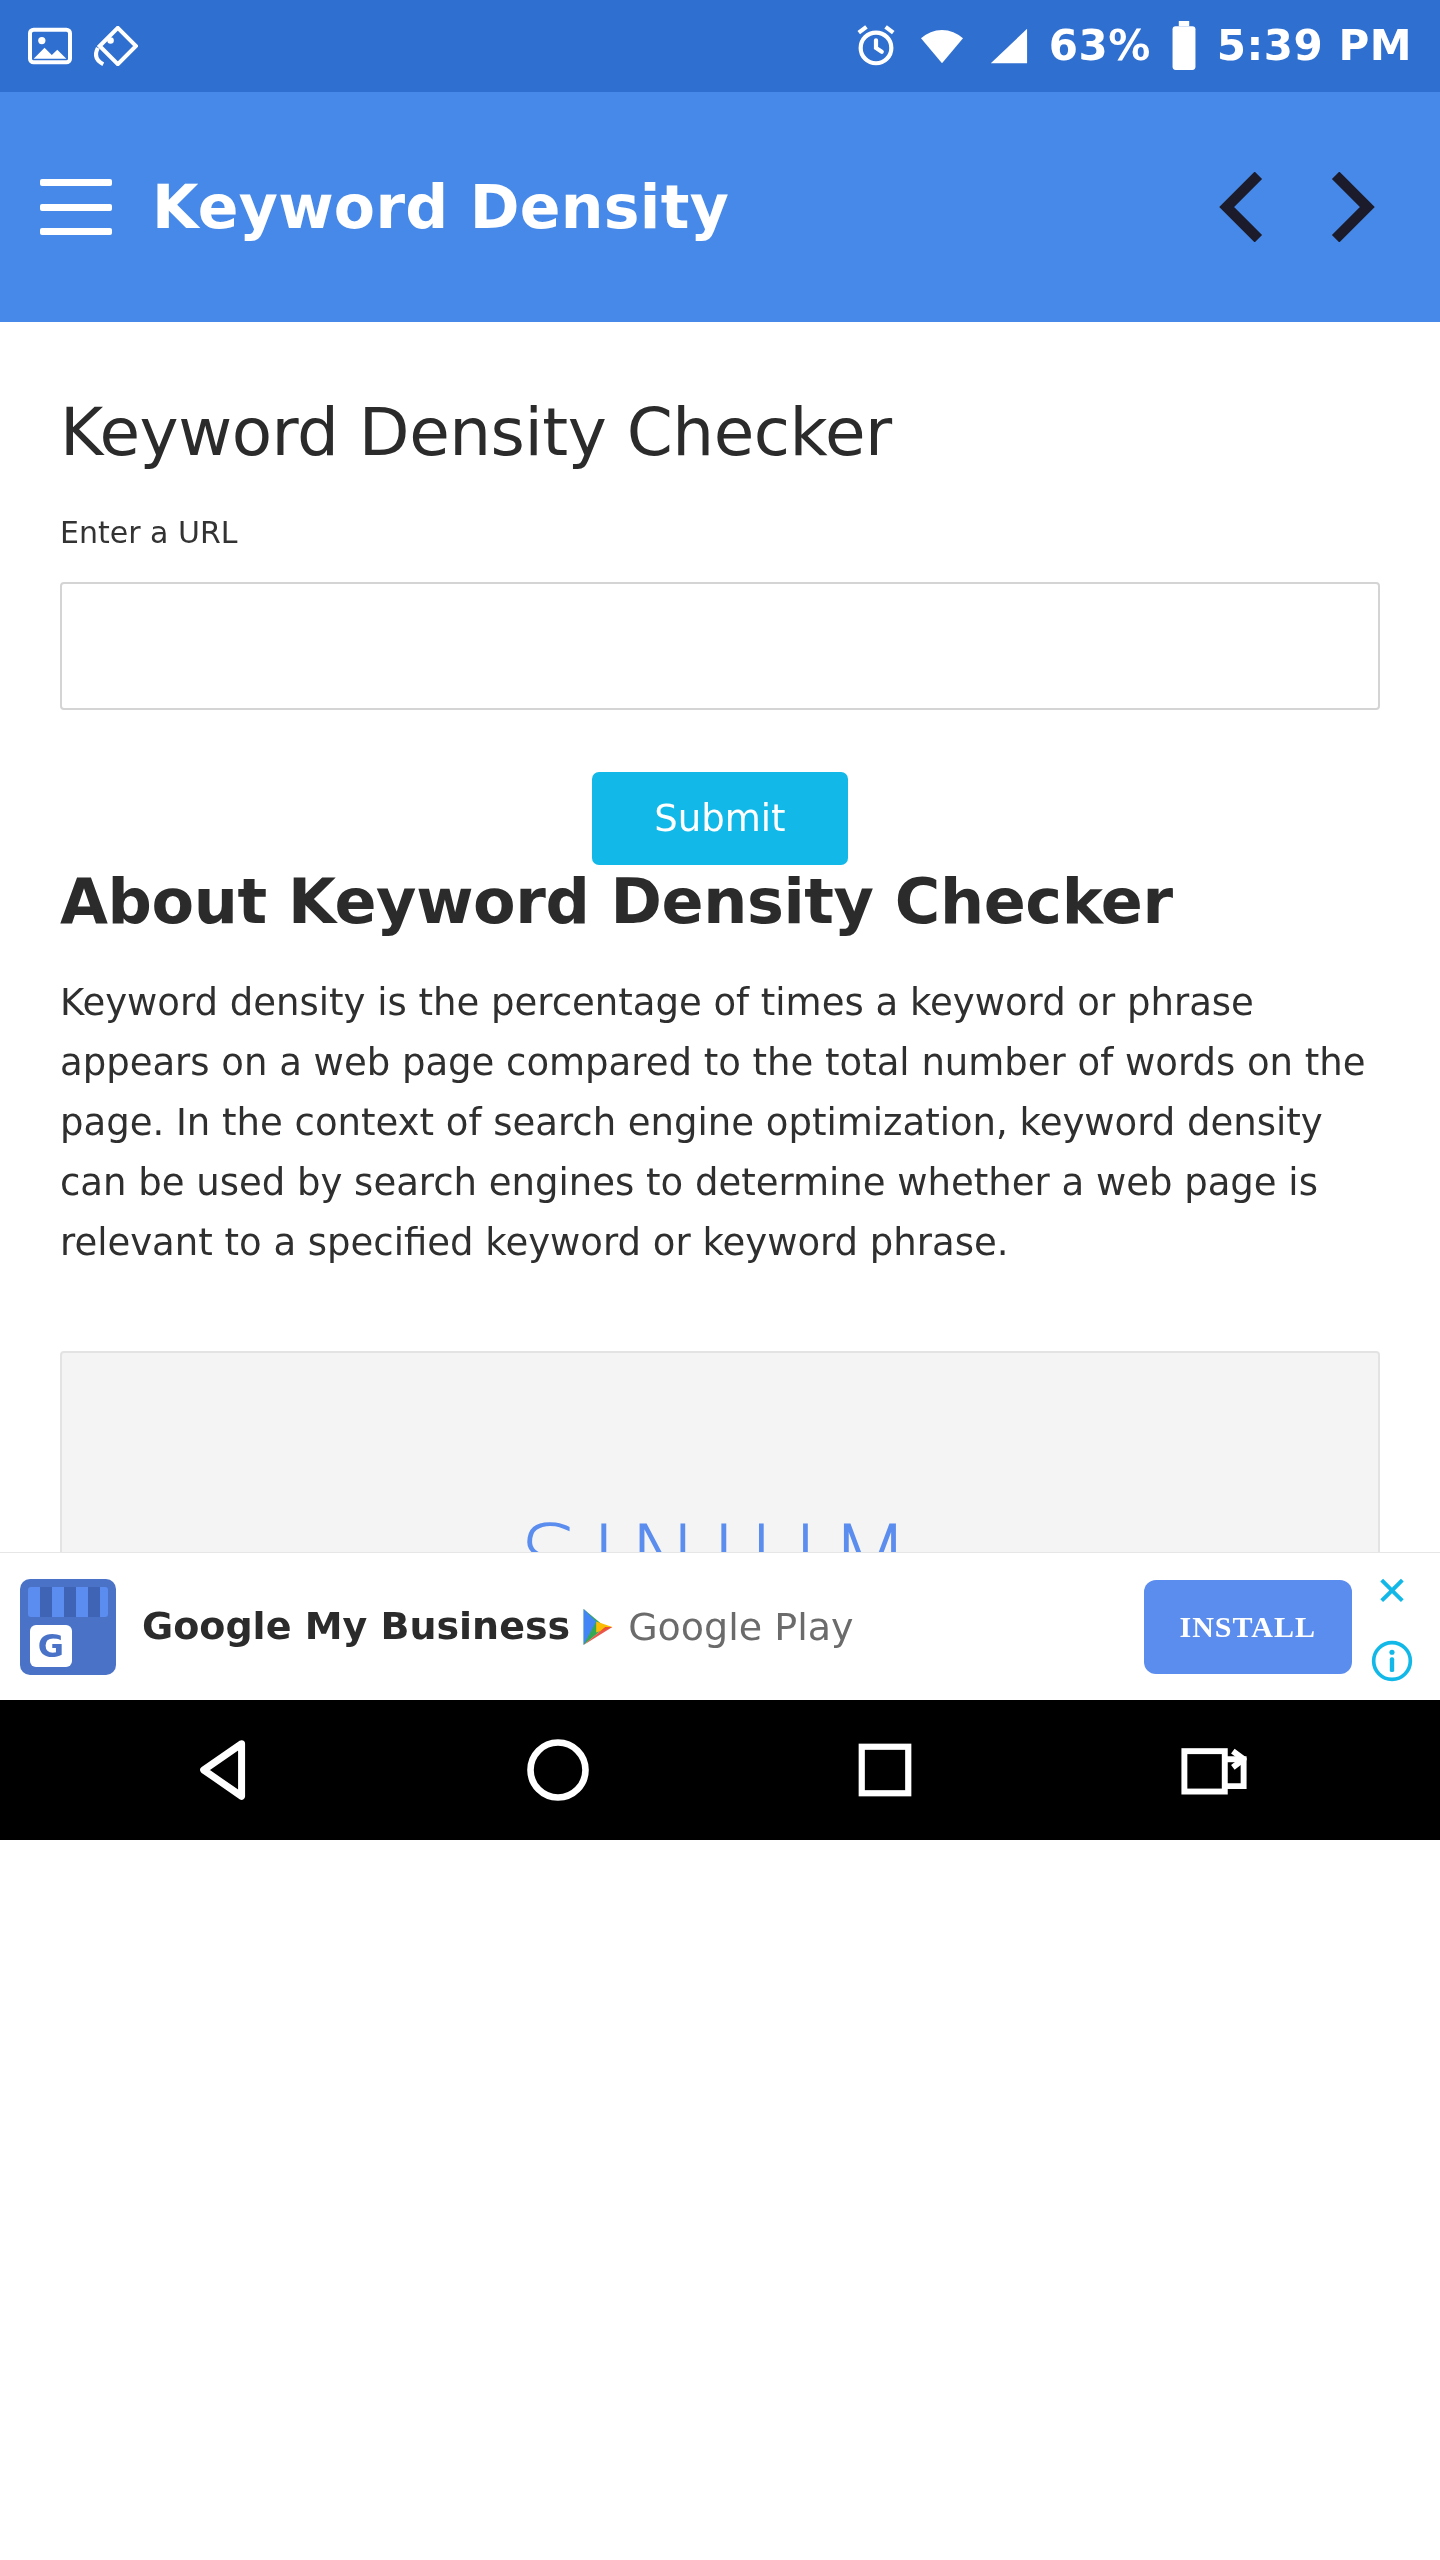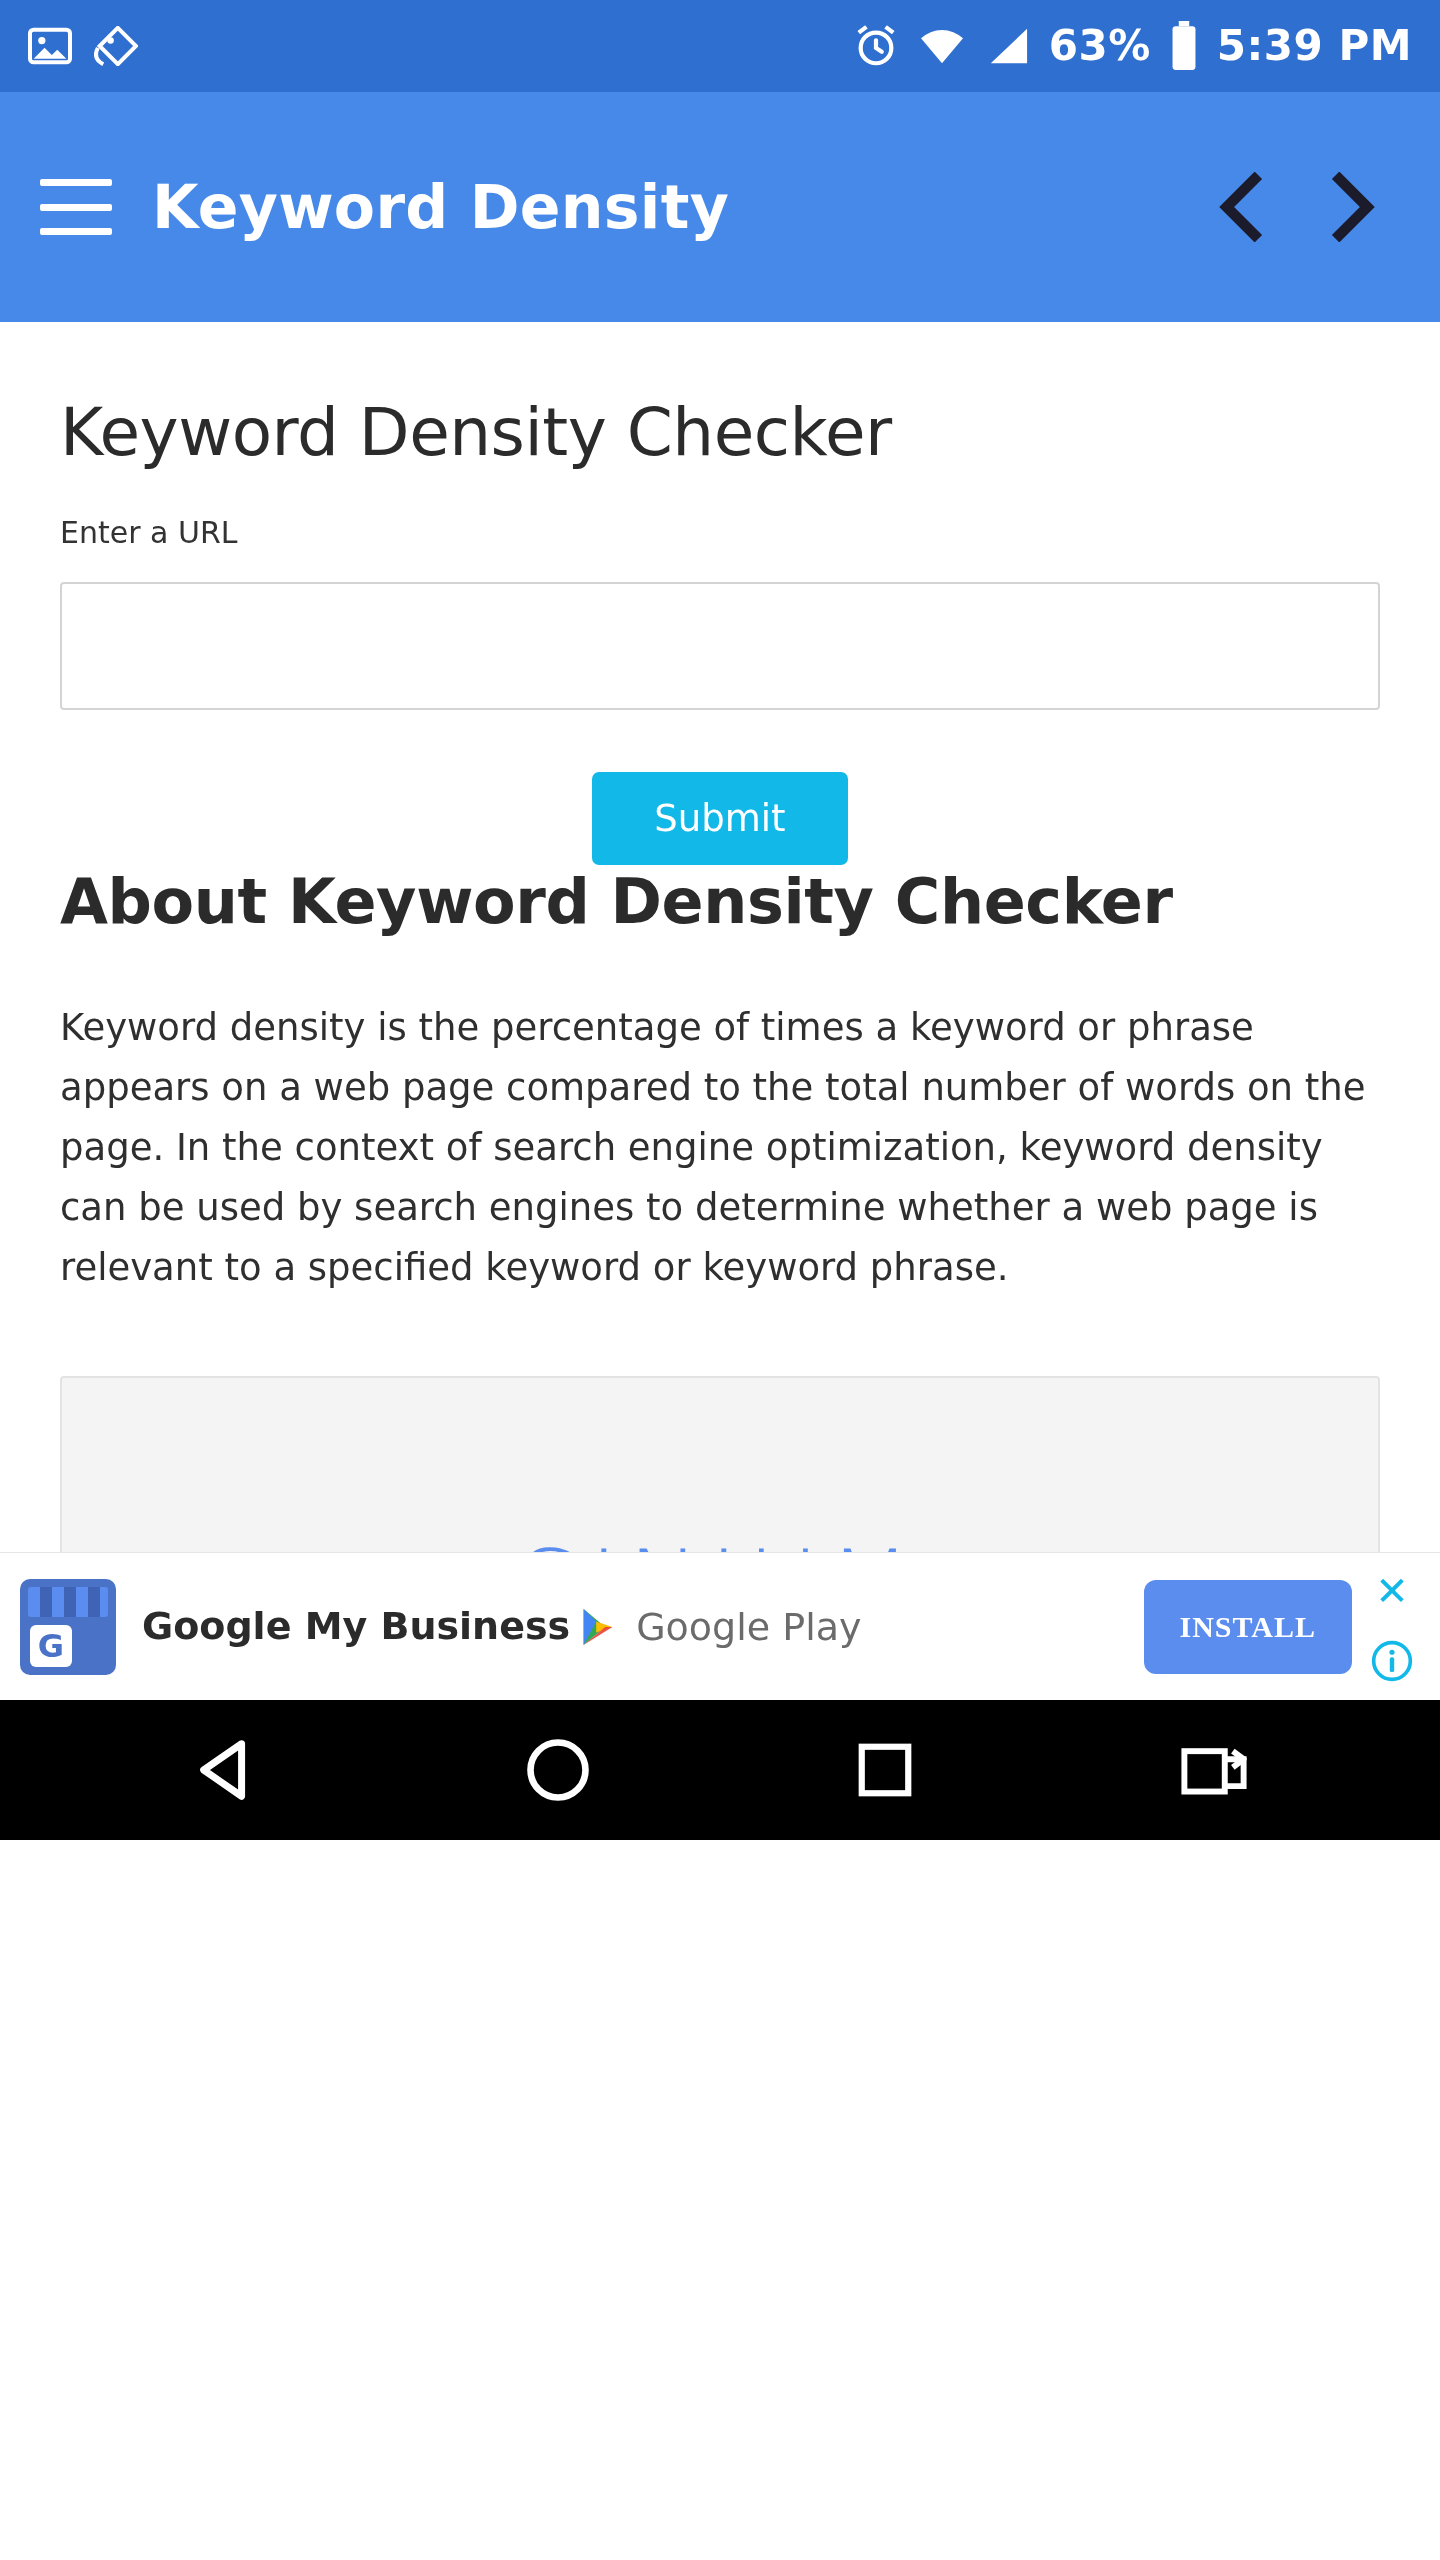--- a/index.html
+++ b/index.html
@@ -138,21 +138,21 @@
   }
   .about-title {
     font-size: 62px;
     color: #2b2b2b;
     letter-spacing: -0.4px;
   }
   .about-body {
     font-size: 37px;
     line-height: 1.62;
     color: #2f2f2f;
-    margin-top: 60px;
+    margin-top: 35px;
   }
   .logo-box {
     margin-top: 78px;
     height: 420px;
     background: #f4f4f4;
     border: 2px solid #e3e3e3;
     border-radius: 4px;
     display: flex;
     align-items: center;
     justify-content: center;
@@ -215,21 +215,21 @@
   }
   .ad-title {
     font-size: 38px;
     color: #2b2b2b;
     font-weight: bold;
     line-height: 1;
   }
   .ad-store {
     display: flex;
     align-items: center;
-    gap: 20px;
+    gap: 12px;
   }
   .ad-store-text {
     font-size: 38px;
     color: #6b6b6b;
     line-height: 1;
   }
   .ad-install {
     margin-left: auto;
     background: #5b8def;
     color: #ffffff;

